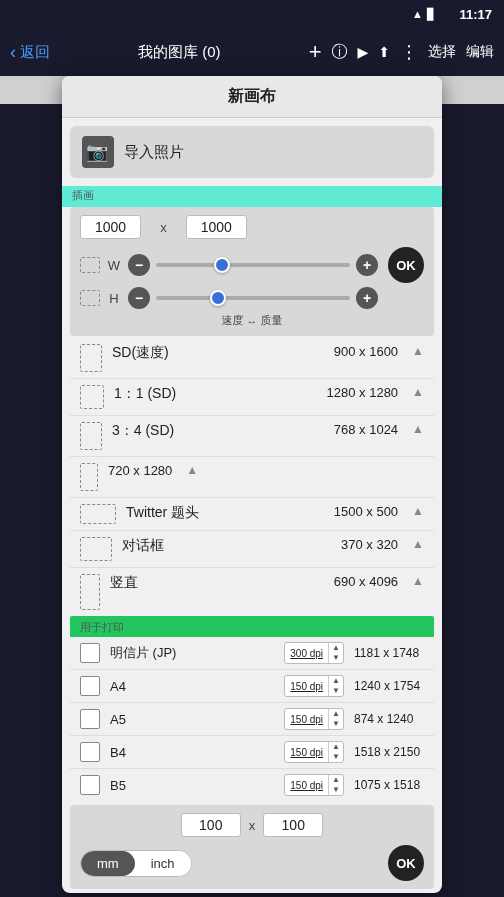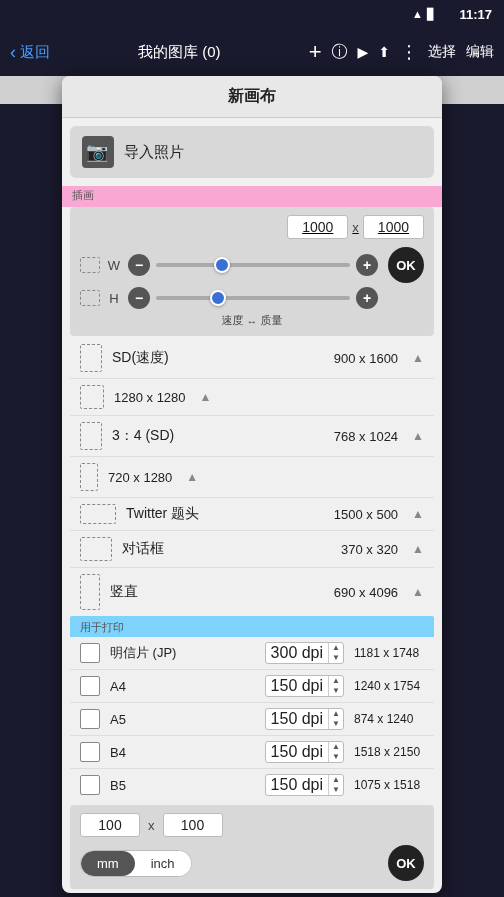--- a/index.html
+++ b/index.html
@@ -125,37 +125,36 @@
       font-size: 15px;
       color: #222;
       font-weight: normal;
     }
 
     
     .section-label {
       font-size: 11px;
       color: #555;
       padding: 2px 10px 4px;
-      background: #f9a8d4;
+      background: #5eead4;
     }
 
     
     .canvas-size-control {
       background: #d8d8d8;
       margin: 0 8px 2px;
       border-radius: 4px;
       padding: 8px 10px;
     }
     .size-display {
       display: flex;
-      justify-content: flex-end;
-      align-items: center;
-      gap: 4px;
+      justify-content: flex-start;
+      align-items: center;
+      gap: 19px;
       margin-bottom: 8px;
-      text-decoration: underline;
     }
     .size-value {
       background: white;
       border: 1px solid #bbb;
       border-radius: 3px;
       padding: 3px 14px;
       font-size: 14px;
       color: #222;
       min-width: 60px;
       text-align: center;
@@ -263,21 +262,21 @@
 
     
     .preset-list {
       background: #f0f0f0;
       margin: 0 8px;
       border-radius: 4px;
       overflow: hidden;
     }
     .preset-row {
       display: flex;
-      align-items: center;
+      align-items: flex-start;
       padding: 6px 10px;
       border-bottom: 1px solid #ddd;
       background: #f0f0f0;
       gap: 10px;
     }
     .preset-row:last-child {
       border-bottom: none;
     }
     .preset-thumb {
       width: 28px;
@@ -320,21 +319,21 @@
     .preset-arrow {
       color: #888;
       font-size: 12px;
     }
 
     
     .print-section-label {
       font-size: 11px;
       color: #555;
       padding: 4px 10px 2px;
-      background: #7dd3fc;
+      background: #22c55e;
       margin: 0 8px;
       border-radius: 2px 2px 0 0;
     }
 
     .print-list {
       background: #f0f0f0;
       margin: 0 8px;
       border-radius: 0 0 4px 4px;
       overflow: hidden;
     }
@@ -364,23 +363,24 @@
     }
     .dpi-control {
       display: flex;
       align-items: center;
       background: white;
       border: 1px solid #bbb;
       border-radius: 3px;
       overflow: hidden;
     }
     .dpi-value {
-      font-size: 16px;
+      font-size: 10px;
       color: #222;
       padding: 1px 5px;
+      text-decoration: underline;
     }
     .dpi-arrows {
       display: flex;
       flex-direction: column;
       border-left: 1px solid #ccc;
     }
     .dpi-arrow-up, .dpi-arrow-down {
       font-size: 8px;
       color: #555;
       padding: 1px 3px;
@@ -395,21 +395,21 @@
 
     
     .bottom-control {
       background: #d8d8d8;
       margin: 4px 8px;
       border-radius: 4px;
       padding: 8px 10px;
     }
     .bottom-size-display {
       display: flex;
-      justify-content: flex-start;
+      justify-content: center;
       align-items: center;
       gap: 8px;
       margin-bottom: 8px;
     }
     .unit-toggle {
       display: flex;
       background: white;
       border: 1px solid #bbb;
       border-radius: 20px;
       overflow: hidden;
@@ -519,20 +519,21 @@
 
     <div class="preset-row">
       <div class="preset-thumb" style="width:22px;height:28px;"></div>
       <span class="preset-name">SD(速度)</span>
       <span class="preset-size">900 x 1600</span>
       <span class="preset-arrow">▲</span>
     </div>
 
     <div class="preset-row">
       <div class="preset-thumb" style="width:24px;height:24px;"></div>
+      <span class="preset-name">1：1 (SD)</span>
       <span class="preset-size">1280 x 1280</span>
       <span class="preset-arrow">▲</span>
     </div>
 
     <div class="preset-row">
       <div class="preset-thumb" style="width:22px;height:28px;"></div>
       <span class="preset-name">3：4 (SD)</span>
       <span class="preset-size">768 x 1024</span>
       <span class="preset-arrow">▲</span>
     </div>

